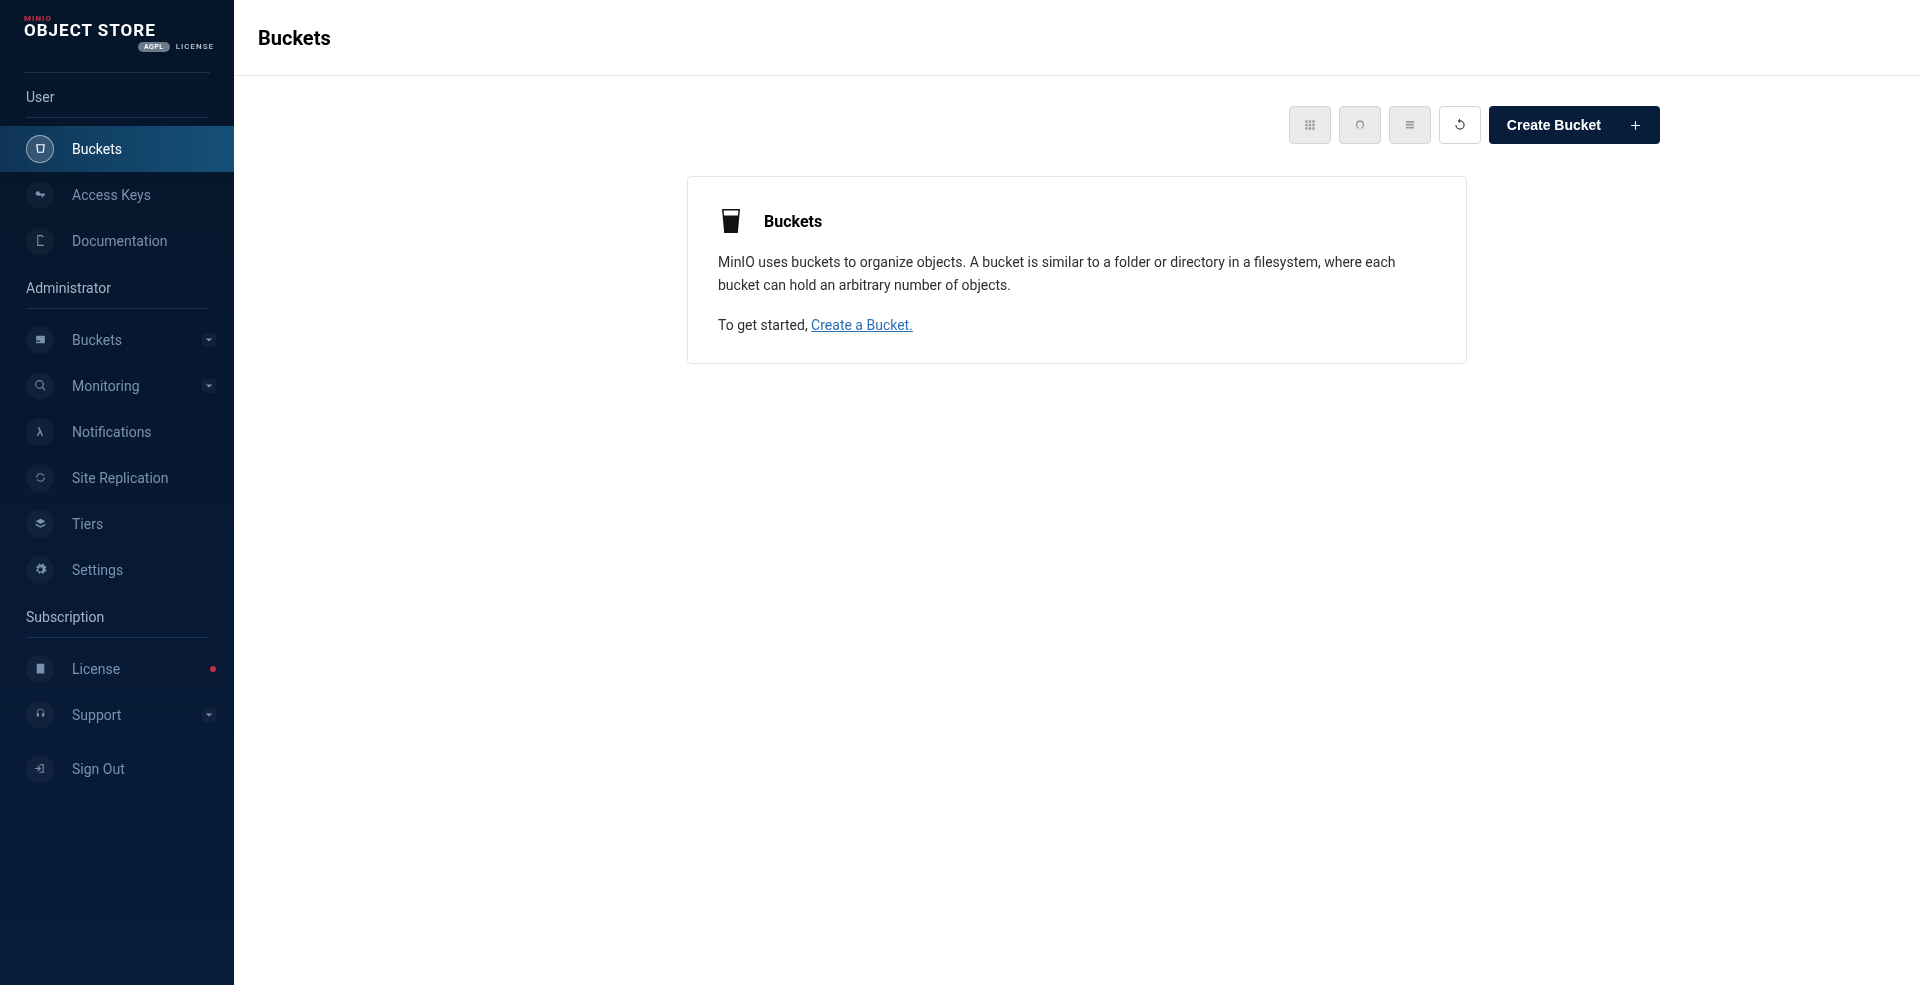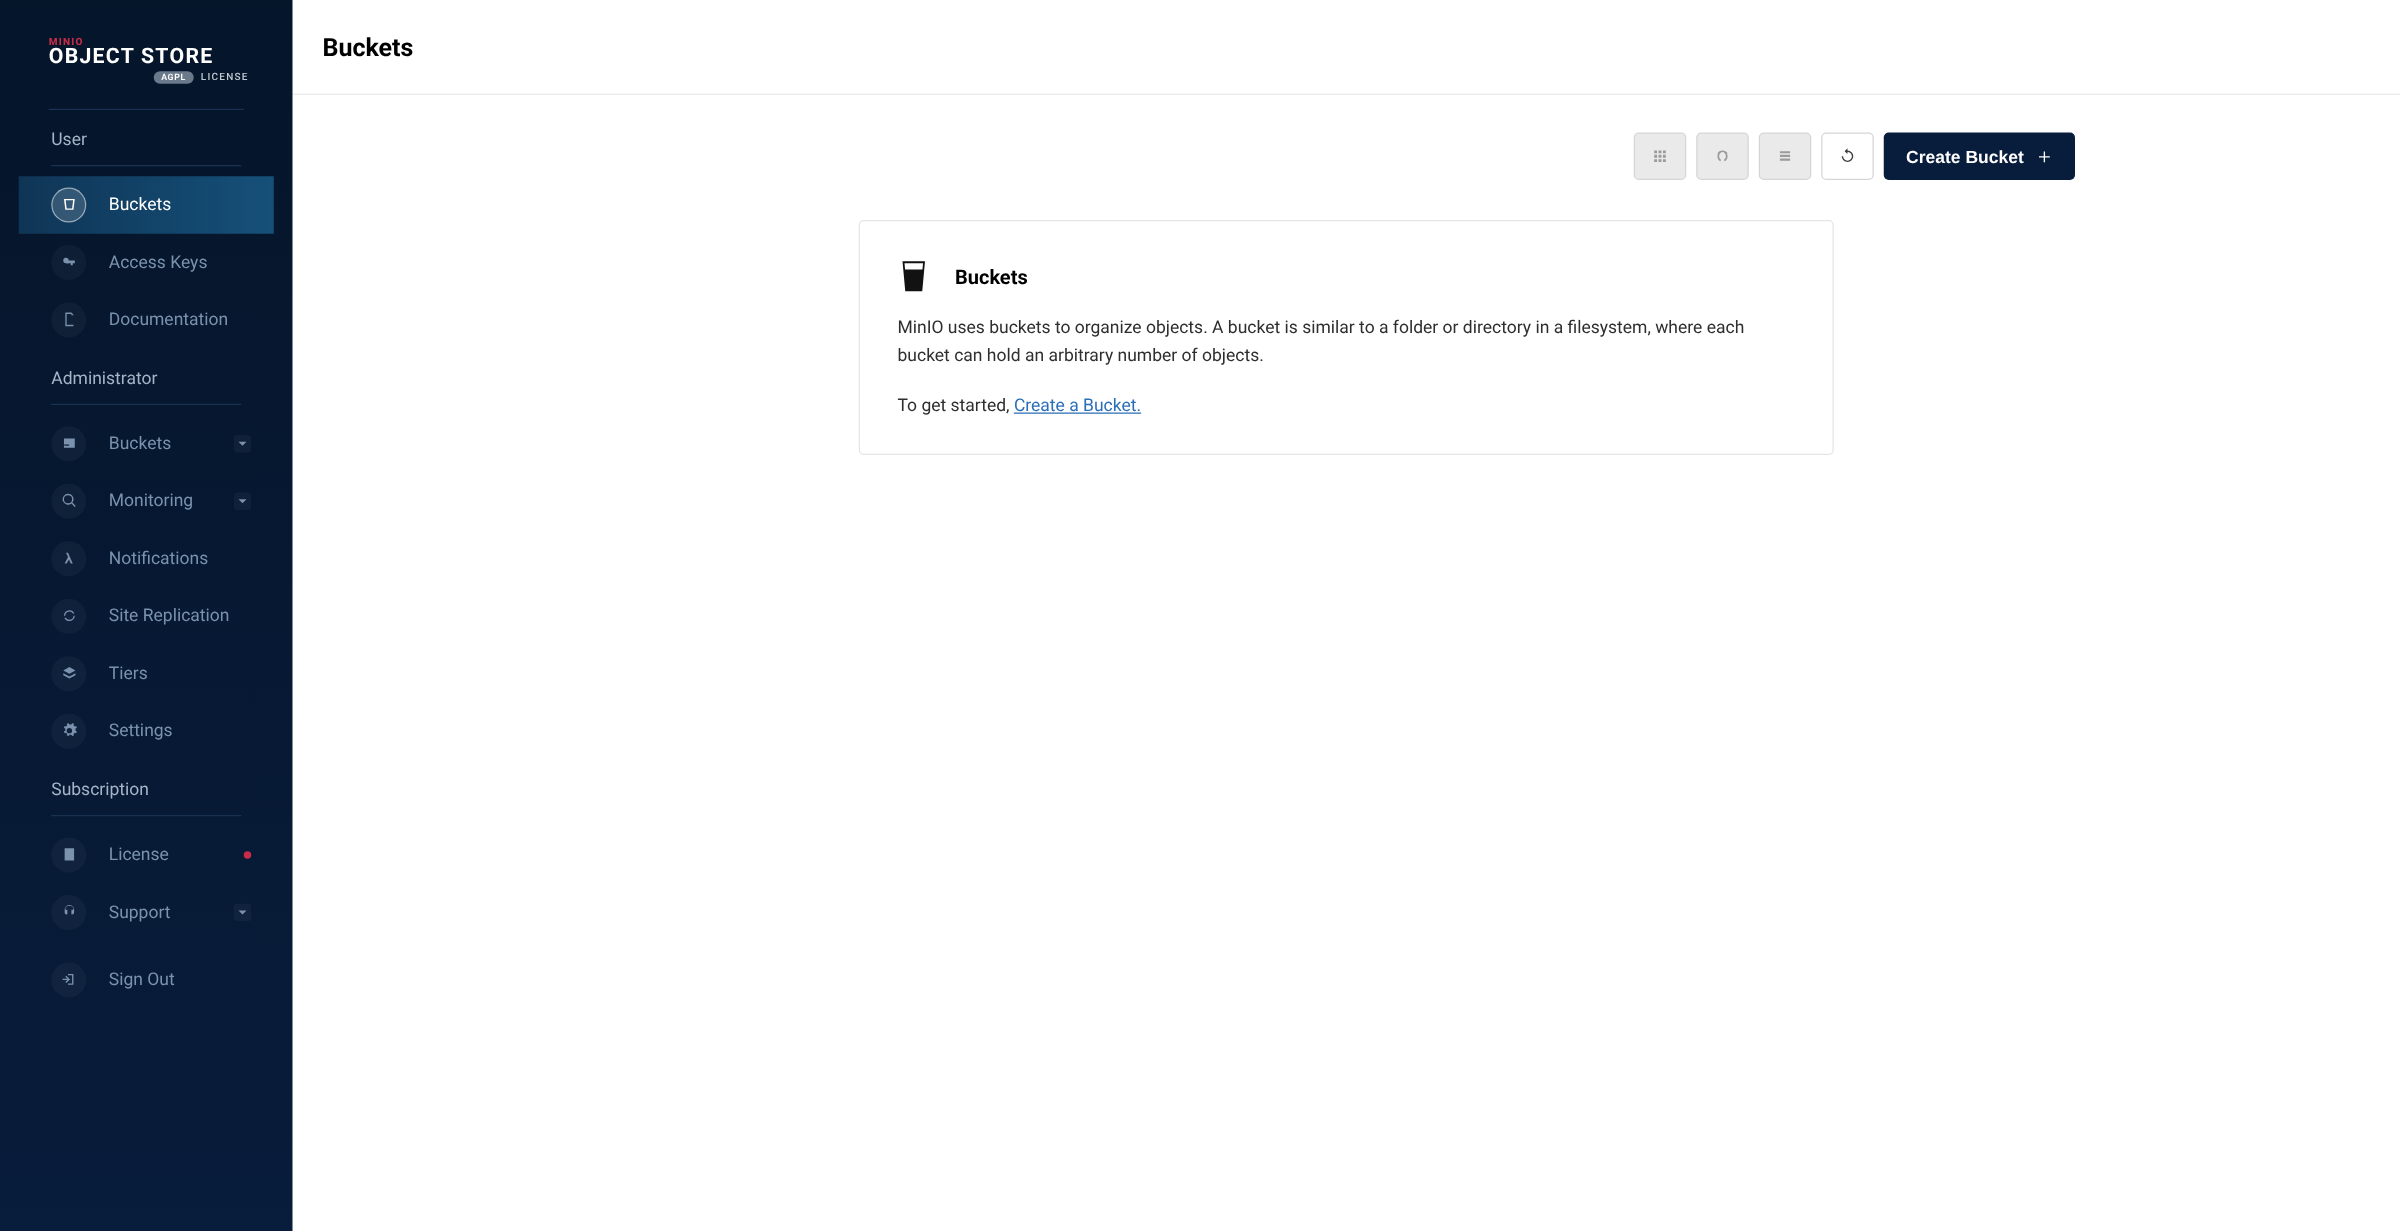--- a/index.html
+++ b/index.html
@@ -14,21 +14,21 @@
       height: 985px;
       width: 1920px;
       overflow: hidden;
     }
     .sidebar {
       width: 234px;
       background: linear-gradient(180deg, #05152a 0%, #081c3b 100%);
       color: #6b87a5;
       display: flex;
       flex-direction: column;
-      padding: 15px;
+      padding: 0;
       height: 100%;
       position: relative;
       overflow-y: auto;
     }
     .sidebar::-webkit-scrollbar {
       width: 6px;
     }
     .sidebar::-webkit-scrollbar-thumb {
       background: #1a2f4a;
     }
@@ -201,21 +201,21 @@
       background: #081c3b;
       color: #ffffff;
       border: none;
       border-radius: 4px;
       height: 38px;
       padding: 16px 18px;
       font-size: 14px;
       font-weight: 700;
       display: flex;
       align-items: center;
-      gap: 10px;
+      gap: 28px;
       cursor: pointer;
     }
     .create-btn svg {
       width: 13px;
       height: 13px;
       fill: currentColor;
     }
     .content-area {
       display: flex;
       justify-content: center;

